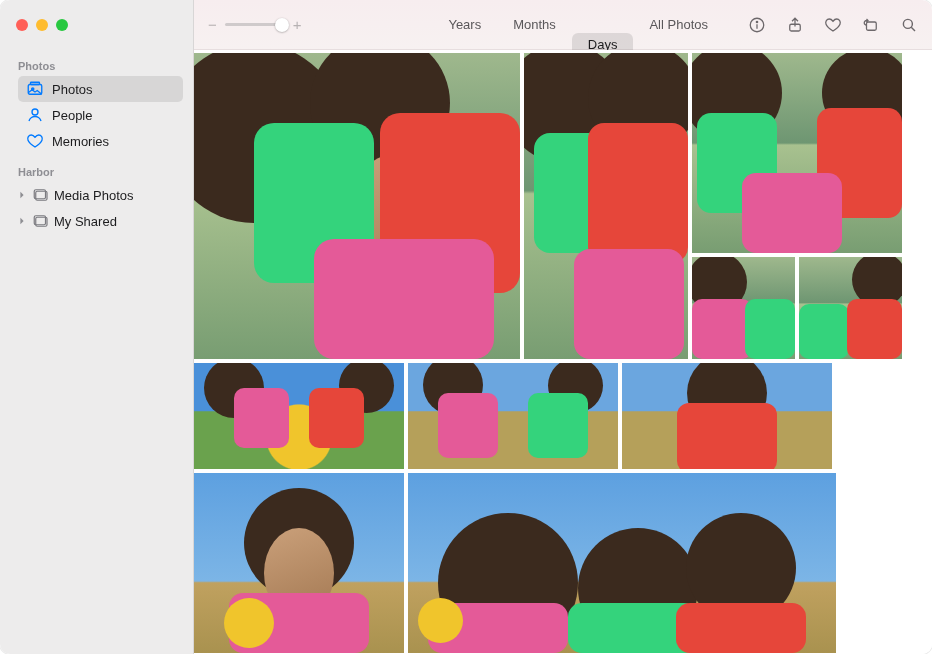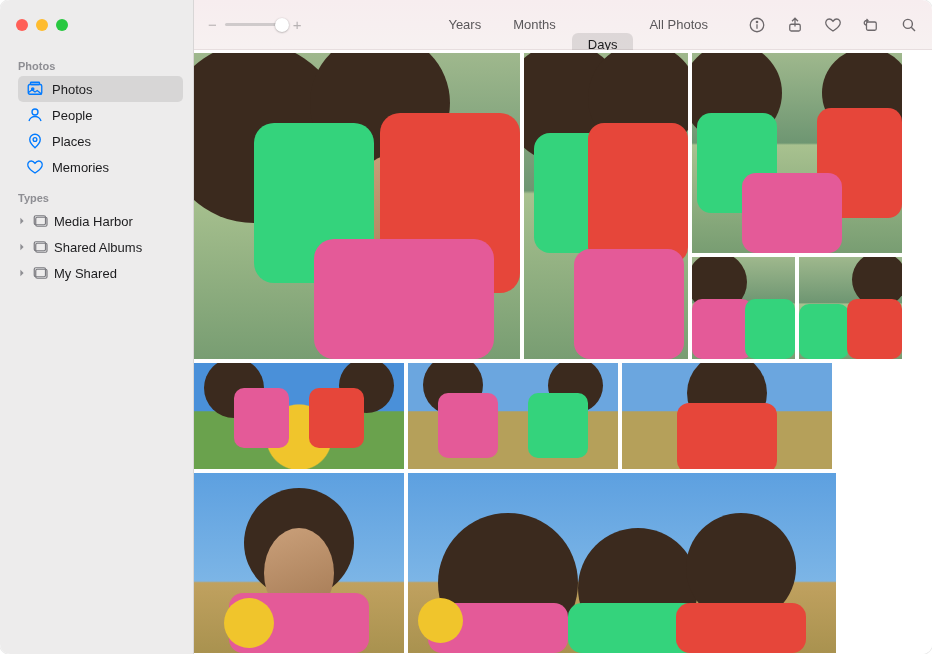--- a/index.html
+++ b/index.html
@@ -238,75 +238,52 @@
       <div class="sidebar-item">
         <span class="icon">
           <svg width="18" height="18" viewBox="0 0 24 24" fill="none" stroke="currentColor" stroke-width="1.8">
               <circle cx="12" cy="8" r="4"></circle>
               <path d="M4 20c1-4 5-6 8-6s7 2 8 6"></path>
             </svg>
         </span>
         <span>People</span>
       </div>
 
-      <div class="sidebar-item">
-        <span class="icon">
-          <svg width="18" height="18" viewBox="0 0 24 24" fill="none" stroke="currentColor" stroke-width="1.8">
-              <path d="M12 21s-7-6.2-7-11a7 7 0 1 1 14 0c0 4.8-7 11-7 11z"></path>
-              <circle cx="12" cy="10" r="2.5"></circle>
-            </svg>
-        </span>
-        <span>Places</span>
-      </div>
 
       <div class="sidebar-item">
         <span class="icon">
           <svg width="18" height="18" viewBox="0 0 24 24" fill="none" stroke="currentColor" stroke-width="1.8">
               <path d="M12 20s-7.5-4.7-9.3-9.1C1.4 7.6 3.6 4 7.1 4c2 0 3.4 1.1 4.9 3 1.5-1.9 2.9-3 4.9-3 3.5 0 5.7 3.6 4.4 6.9C19.5 15.3 12 20 12 20z"></path>
             </svg>
         </span>
         <span>Memories</span>
       </div>
 
 
 
     </div>
 
     <div class="sidebar-section">
-      <div class="sidebar-section-title">Types</div>
+      <div class="sidebar-section-title">Harbor</div>
 
       <div class="sidebar-item with-chev">
         <span class="chev">
           <svg width="8" height="8" viewBox="0 0 10 10" fill="currentColor">
               <path d="M3 1l4 4-4 4z"></path>
             </svg>
         </span>
         <span class="icon gray">
           <svg width="18" height="18" viewBox="0 0 24 24" fill="none" stroke="currentColor" stroke-width="1.6">
               <rect x="5" y="7" width="15" height="12" rx="2"></rect>
               <rect x="3" y="5" width="15" height="12" rx="2"></rect>
             </svg>
         </span>
-        <span>Media Harbor</span>
-      </div>
-
-      <div class="sidebar-item with-chev">
-        <span class="chev">
-          <svg width="8" height="8" viewBox="0 0 10 10" fill="currentColor">
-              <path d="M3 1l4 4-4 4z"></path>
-            </svg>
-        </span>
-        <span class="icon gray">
-          <svg width="18" height="18" viewBox="0 0 24 24" fill="none" stroke="currentColor" stroke-width="1.6">
-              <rect x="5" y="7" width="15" height="12" rx="2"></rect>
-              <rect x="3" y="5" width="15" height="12" rx="2"></rect>
-            </svg>
-        </span>
-        <span>Shared Albums</span>
-      </div>
+        <span>Media Photos</span>
+      </div>
+
 
       <div class="sidebar-item with-chev">
         <span class="chev">
           <svg width="8" height="8" viewBox="0 0 10 10" fill="currentColor">
               <path d="M3 1l4 4-4 4z"></path>
             </svg>
         </span>
         <span class="icon gray">
           <svg width="18" height="18" viewBox="0 0 24 24" fill="none" stroke="currentColor" stroke-width="1.6">
               <rect x="5" y="7" width="15" height="12" rx="2"></rect>

